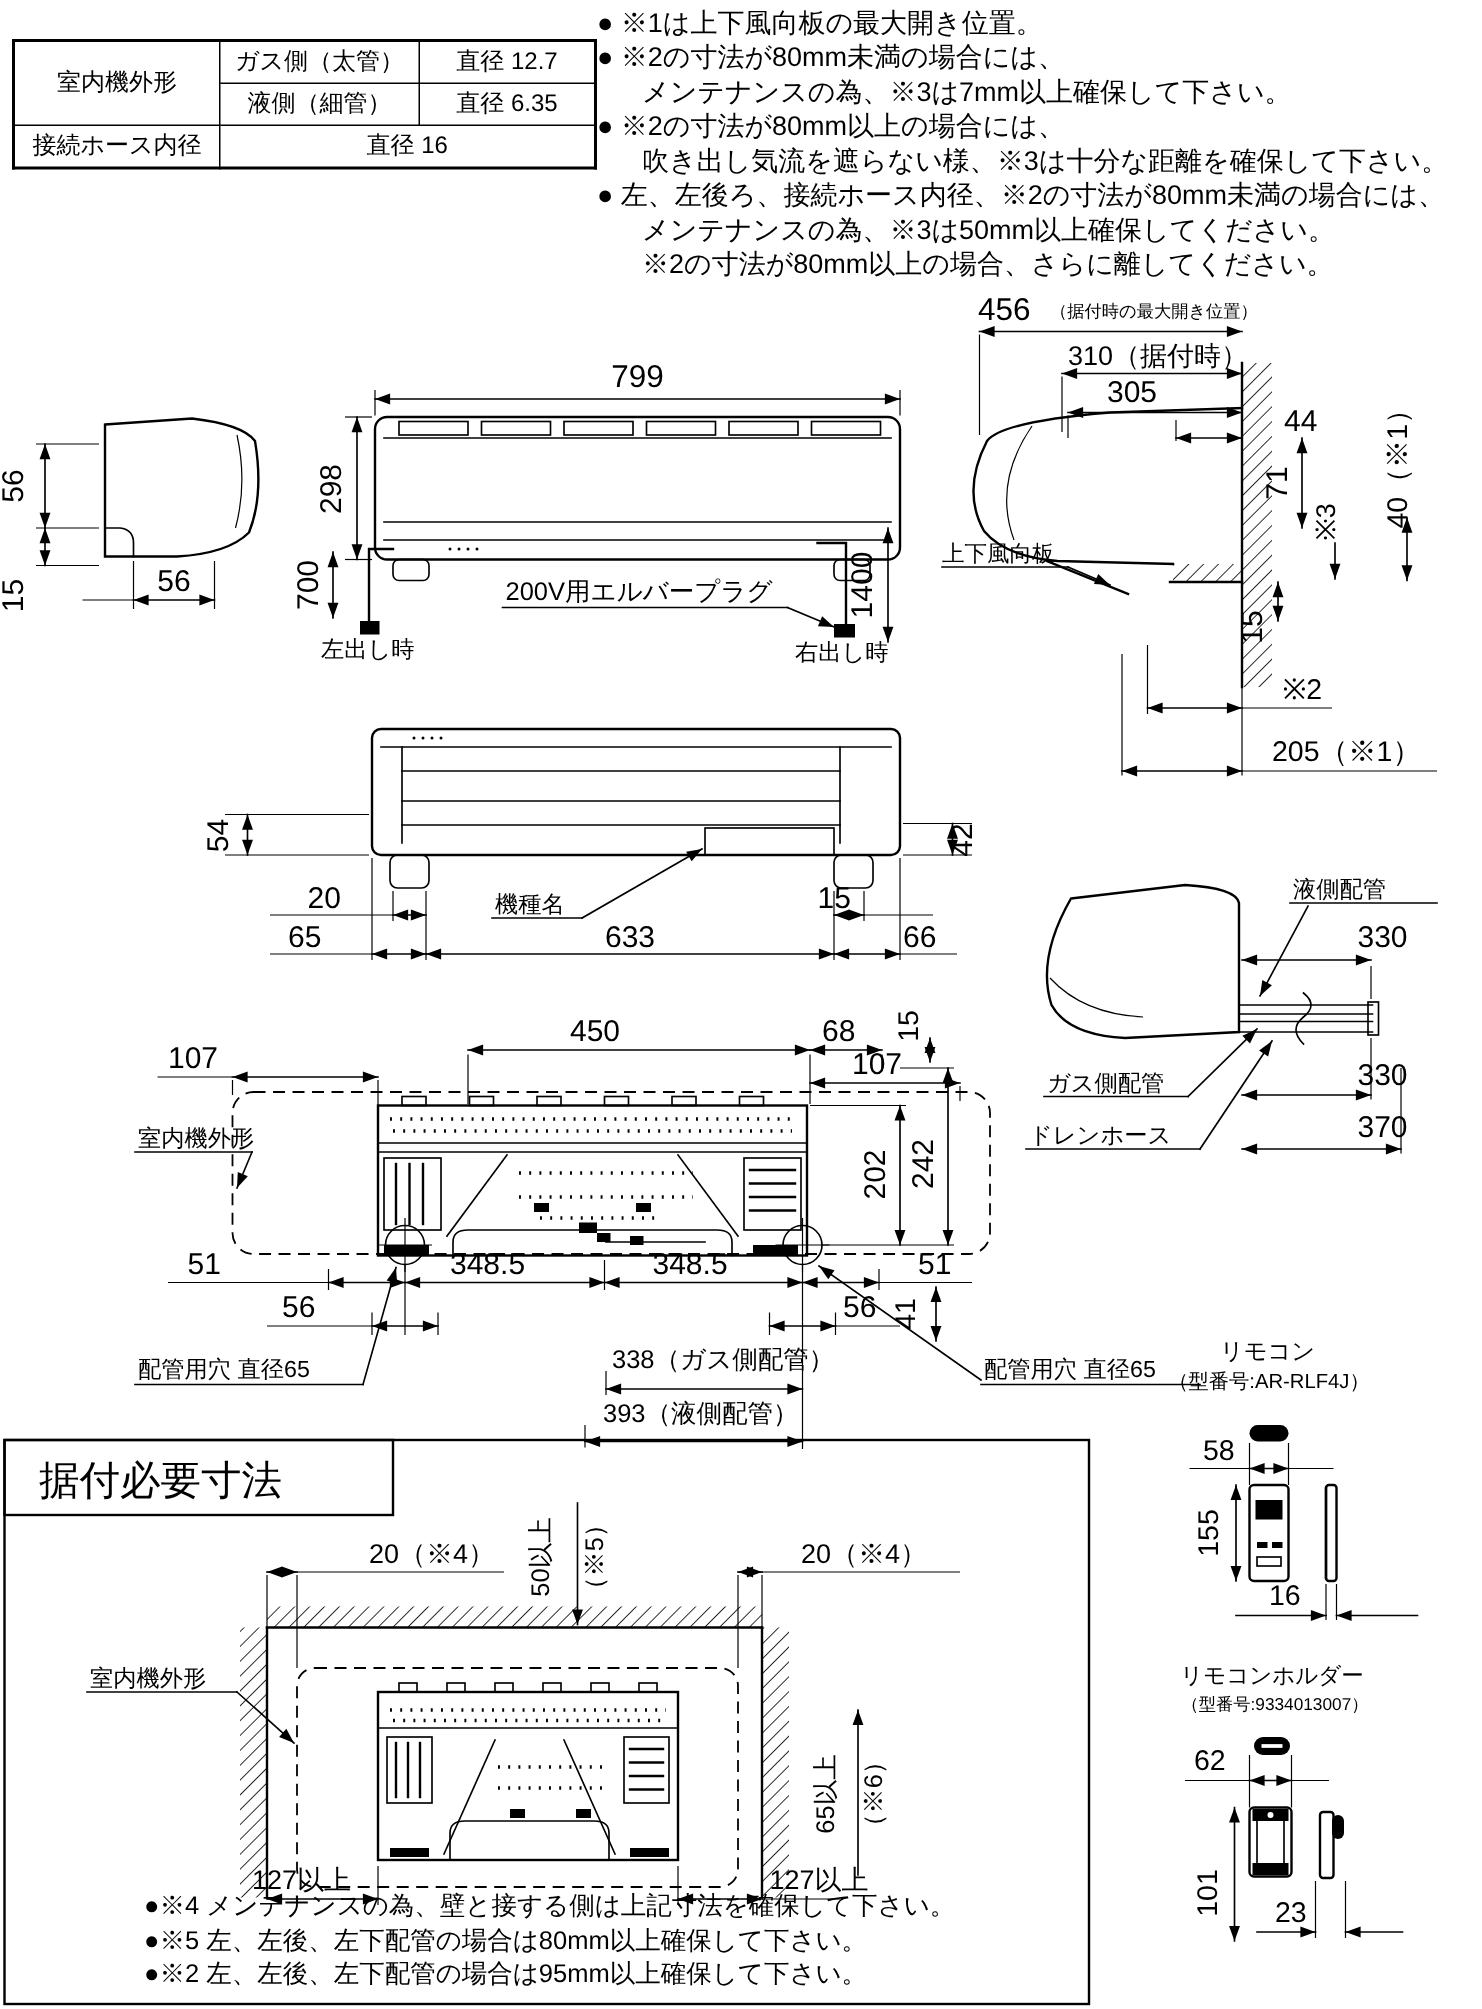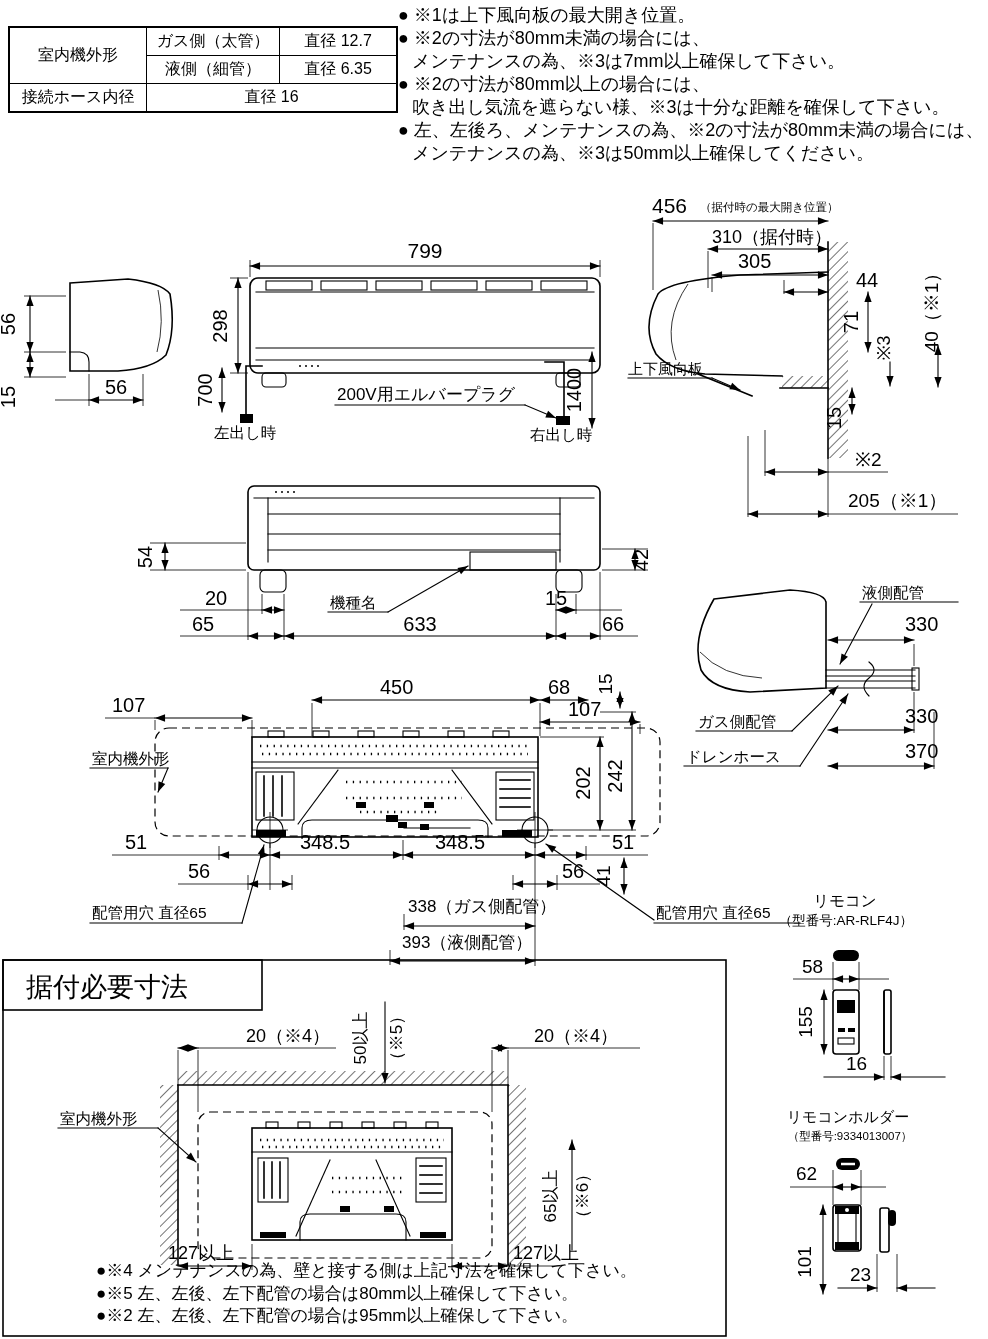--- a/index.html
+++ b/index.html
@@ -5,21 +5,21 @@
   html,body{margin:0;padding:0;background:#fff;}
   .page{position:relative;width:988px;height:1339px;background:#fff;overflow:hidden;
         font-family:"Liberation Sans",sans-serif;color:#000;}
   
   table.spec{position:absolute;left:8px;top:26px;border-collapse:collapse;border:2px solid #000;}
   table.spec td{border:1.6px solid #000;font-size:16px;height:25px;padding:1px 6px;text-align:center;white-space:nowrap;}
   td.w1{width:124px;} td.w2{width:120px;font-family:Liberation Serif, serif;} td.w3{width:104px;}
   td.val{text-align:left;font-size:18px;}
   
   .notes{position:absolute;left:398px;top:4px;width:590px;font-size:18px;line-height:23px;white-space:nowrap;}
-  .notes .ind{padding-left:14px;}
+  .notes .ind{padding-left:30px;}
   
   .bnotes{position:absolute;left:96px;top:1260px;width:625px;font-size:17px;line-height:22.5px;white-space:nowrap;}
   
   svg.draw{position:absolute;left:0;top:0;}
   svg text{fill:#000;font-family:"Liberation Sans",sans-serif;}
   .ln{stroke:#000;fill:none;stroke-width:1.1;stroke-linecap:square;}
   .ln2{stroke:#000;fill:none;stroke-width:1.6;stroke-linecap:square;}
   .thn{stroke:#000;fill:none;stroke-width:0.8;}
   .dsh{stroke:#000;fill:none;stroke-width:1.2;stroke-dasharray:8 5;}
   .dot{stroke:#000;fill:none;stroke-width:2.4;stroke-dasharray:1.3 5.5;}
@@ -50,22 +50,23 @@
     </tr>
   </tbody>
     </table>
 
   <div class="notes">
     <div>● ※1は上下風向板の最大開き位置。</div>
     <div>● ※2の寸法が80mm未満の場合には、</div>
     <div class="ind">メンテナンスの為、※3は7mm以上確保して下さい。</div>
     <div>● ※2の寸法が80mm以上の場合には、</div>
     <div class="ind">吹き出し気流を遮らない様、※3は十分な距離を確保して下さい。</div>
-    <div>● 左、左後ろ、メンテナンスの為、※2の寸法が80mm未満の場合には、</div>
+    <div>● 左、左後ろ、接続ホース内径、※2の寸法が80mm未満の場合には、</div>
     <div class="ind">メンテナンスの為、※3は50mm以上確保してください。</div>
+    <div class="ind">※2の寸法が80mm以上の場合、さらに離してください。</div>
   </div>
 
   <svg class="draw" width="988" height="1339" viewBox="0 0 988 1339">
     <defs>
       <marker id="ar" viewBox="0 0 12 12" refX="11" refY="6" markerWidth="11" markerHeight="11" orient="auto-start-reverse">
         <path d="M1,2.4 L11,6 L1,9.6 Z" fill="#000"></path>
       </marker>
       <pattern id="h" width="7" height="7" patternUnits="userSpaceOnUse" patternTransform="rotate(45)">
         <line x1="0" y1="0" x2="0" y2="7" stroke="#000" stroke-width="1.1"></line>
       </pattern>

